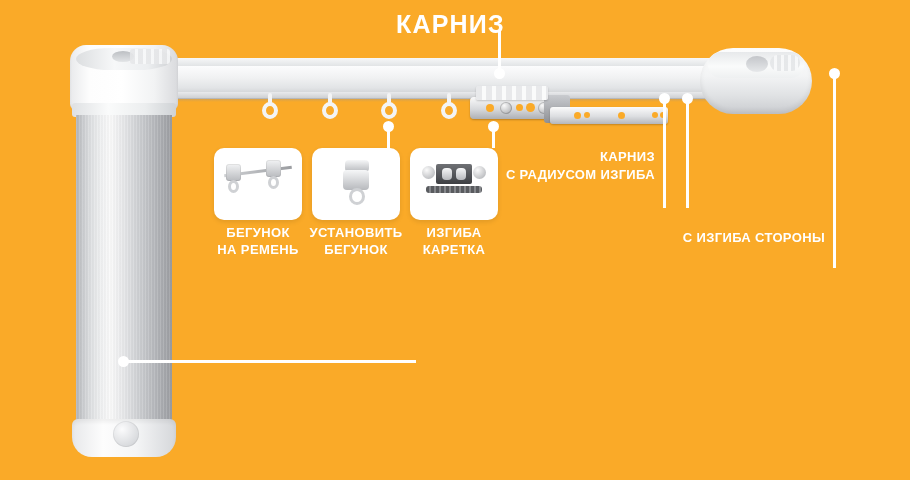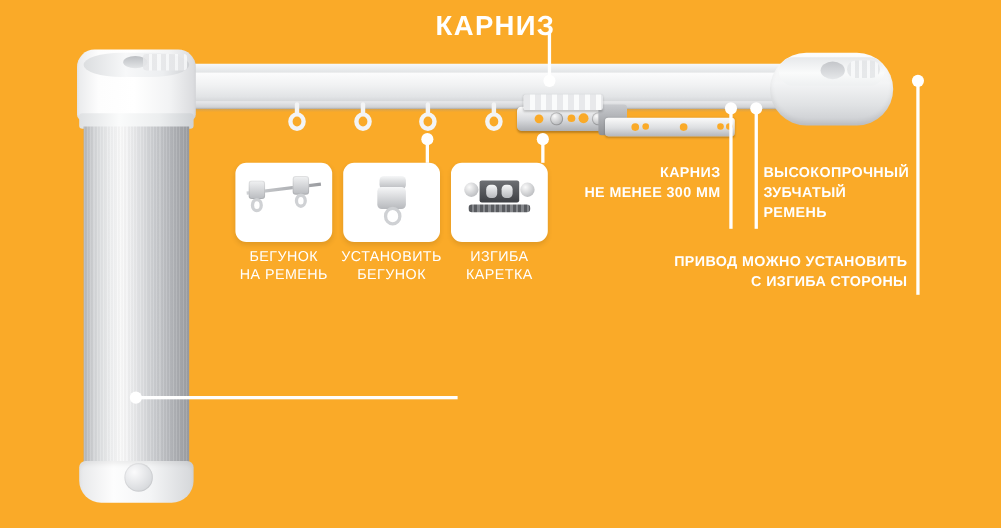--- a/index.html
+++ b/index.html
@@ -151,21 +151,21 @@
     border-radius:2px;box-shadow:0 1px 2px rgba(0,0,0,.2);
   }
 
   
   .card{
     position:absolute;width:88px;height:72px;border-radius:10px;background:#ffffff;
     box-shadow:0 2px 5px rgba(0,0,0,.10);z-index:20;
   }
   .card-cap{
     position:absolute;width:120px;text-align:center;color:#ffffff;
-    font-size:13px;font-weight:normal;line-height:17px;letter-spacing:.4px;z-index:20;
+    font-size:13px;font-weight:bold;line-height:17px;letter-spacing:.4px;z-index:20;
   }
 
   
   .mini{position:absolute;inset:0;}
   .m-cord{
     position:absolute;left:10px;top:22px;width:68px;height:3px;
     background:linear-gradient(90deg,#cfd1d4,#9b9da1);transform:rotate(-7deg);
   }
   .m-glider{
     position:absolute;width:15px;height:17px;border-radius:3px;
@@ -334,27 +334,21 @@
   </div>
   <div class="card-cap" style="left:394px;top:224px;">
     <div>ИЗГИБА</div>
     <div>КАРЕТКА</div>
   </div>
 
   <div class="lbl lbl-karniz">КАРНИЗ</div>
 
   <div class="lbl lbl-right ta-right" style="left:483px;top:148px;width:172px;">
     <div>КАРНИЗ</div>
-    <div>НЕ МЕНЕЕ 300 ММ</div>
-  </div>
-
-  <div class="lbl lbl-right ta-left" style="left:694px;top:148px;width:190px;">
-    <div>ВЫСОКОПРОЧНЫЙ</div>
-    <div>ЗУБЧАТЫЙ</div>
-    <div>РЕМЕНЬ</div>
-  </div>
+    <div>С РАДИУСОМ ИЗГИБА</div>
+  </div>
+
 
   <div class="lbl lbl-right ta-right" style="left:580px;top:229px;width:245px;">
-    <div>ПРИВОД МОЖНО УСТАНОВИТЬ</div>
     <div>С ИЗГИБА СТОРОНЫ</div>
   </div>
 
 </div>
 
 </body></html>

